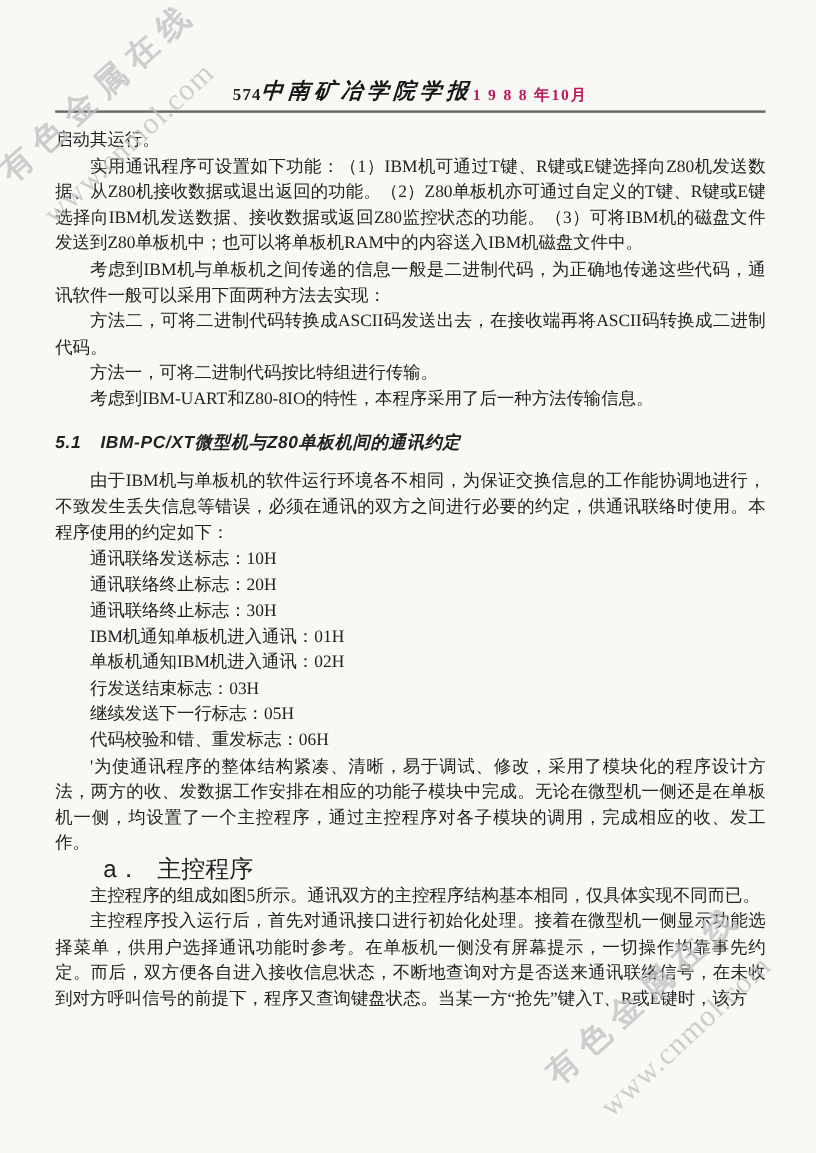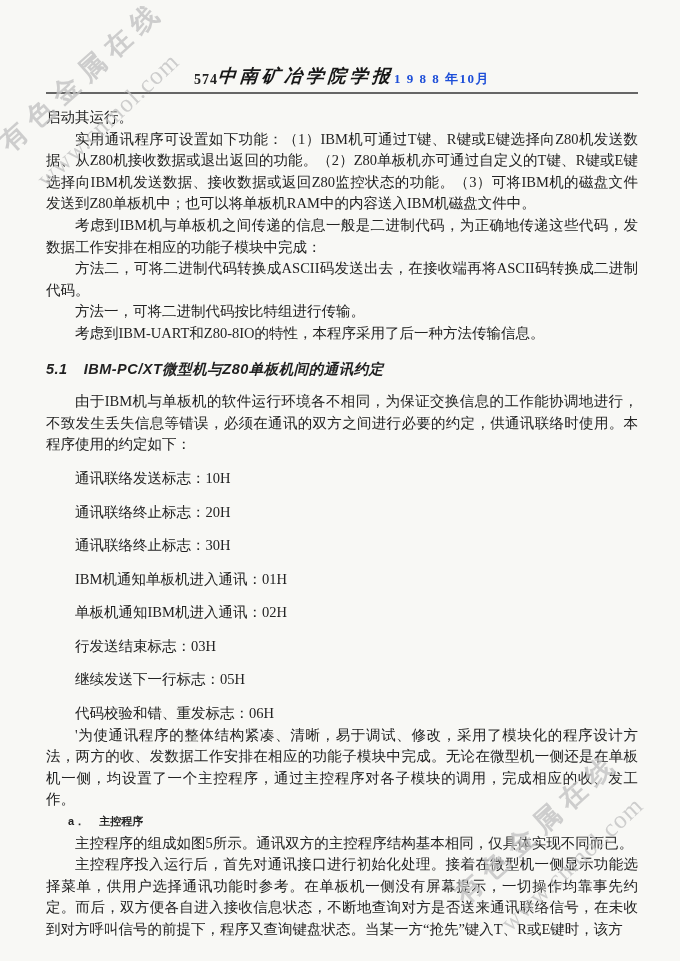--- a/index.html
+++ b/index.html
@@ -21,41 +21,41 @@
   .header{
     display:flex;justify-content:center;align-items:flex-end;
     padding:0 4px 2px 4px;
   }
   .pageno{font-size:14px;font-weight:bold;letter-spacing:1px;}
   .jtitle{
     font-size:18px;font-weight:bold;font-style:italic;
     letter-spacing:4px;transform:skewX(-4deg);
     color:#171717;
   }
-  .issue{font-size:13px;letter-spacing:1.5px;font-weight:bold;color:#1d4ed8;}
+  .issue{font-size:13px;letter-spacing:1.5px;font-weight:bold;color:#be185d;}
   .rule{border-bottom:2px solid #4c4c4c;opacity:.85;margin-top:2px;}
 
   
   .main{margin-top:13px;font-size:14.5px;line-height:21.6px;text-align:justify;}
   .p{margin:0;text-indent:2em;}
   .p.noindent{text-indent:0;}
   .sec{
     font-family:"Liberation Sans","DejaVu Sans",sans-serif;
     font-weight:bold;font-size:14.5px;
     margin:14px 0 11px 0;text-indent:0;
     letter-spacing:.5px;
     font-style:italic;
   }
   .sec .num{margin-right:16px;}
   .conv-list{margin:0;}
-  .conv{padding-left:2em;line-height:21.6px;margin-top:12px;}
+  .conv{padding-left:2em;line-height:21.6px;}
   .sub-a{
-    margin:0;text-indent:2em;font-weight:bold;
+    margin:0;text-indent:2em;font-weight:normal;
     font-family:"Liberation Sans","DejaVu Sans",sans-serif;
-    font-size:11px;
+    font-size:20px;
   }
   .sub-a .a-title{margin-left:14px;}
 
   
   .wm{
     position:absolute;z-index:3;
     white-space:nowrap;pointer-events:none;
     color:#c2c2c2;opacity:.78;
     transform:translate(-50%,-50%) rotate(-42deg);
     font-family:"Liberation Serif","DejaVu Serif",serif;
@@ -83,21 +83,21 @@
       <span class="pageno">574</span>
       <span class="jtitle">中南矿冶学院学报</span>
       <span class="issue">1 9 8 8 年10月</span>
     </div>
     <div class="rule"></div>
 
     <div class="main">
       <p class="p noindent">启动其运行。</p>
 
       <p class="p">实用通讯程序可设置如下功能：（1）IBM机可通过T键、R键或E键选择向Z80机发送数据、从Z80机接收数据或退出返回的功能。（2）Z80单板机亦可通过自定义的T键、R键或E键选择向IBM机发送数据、接收数据或返回Z80监控状态的功能。（3）可将IBM机的磁盘文件发送到Z80单板机中；也可以将单板机RAM中的内容送入IBM机磁盘文件中。</p>
-      <p class="p">考虑到IBM机与单板机之间传递的信息一般是二进制代码，为正确地传递这些代码，发数据工作安排在相应的功能子模块中完成：</p>
+      <p class="p">考虑到IBM机与单板机之间传递的信息一般是二进制代码，为正确地传递这些代码，通讯软件一般可以采用下面两种方法去实现：</p>
       <p class="p">方法二，可将二进制代码转换成ASCII码发送出去，在接收端再将ASCII码转换成二进制代码。</p>
       <p class="p">方法一，可将二进制代码按比特组进行传输。</p>
       <p class="p">考虑到IBM-UART和Z80-8IO的特性，本程序采用了后一种方法传输信息。</p>
 
       <div class="sec">
         <span class="num">5.1</span><span>IBM-PC/XT微型机与Z80单板机间的通讯约定</span>
       </div>
 
       <p class="p">由于IBM机与单板机的软件运行环境各不相同，为保证交换信息的工作能协调地进行，不致发生丢失信息等错误，必须在通讯的双方之间进行必要的约定，供通讯联络时使用。本程序使用的约定如下：</p>
 

